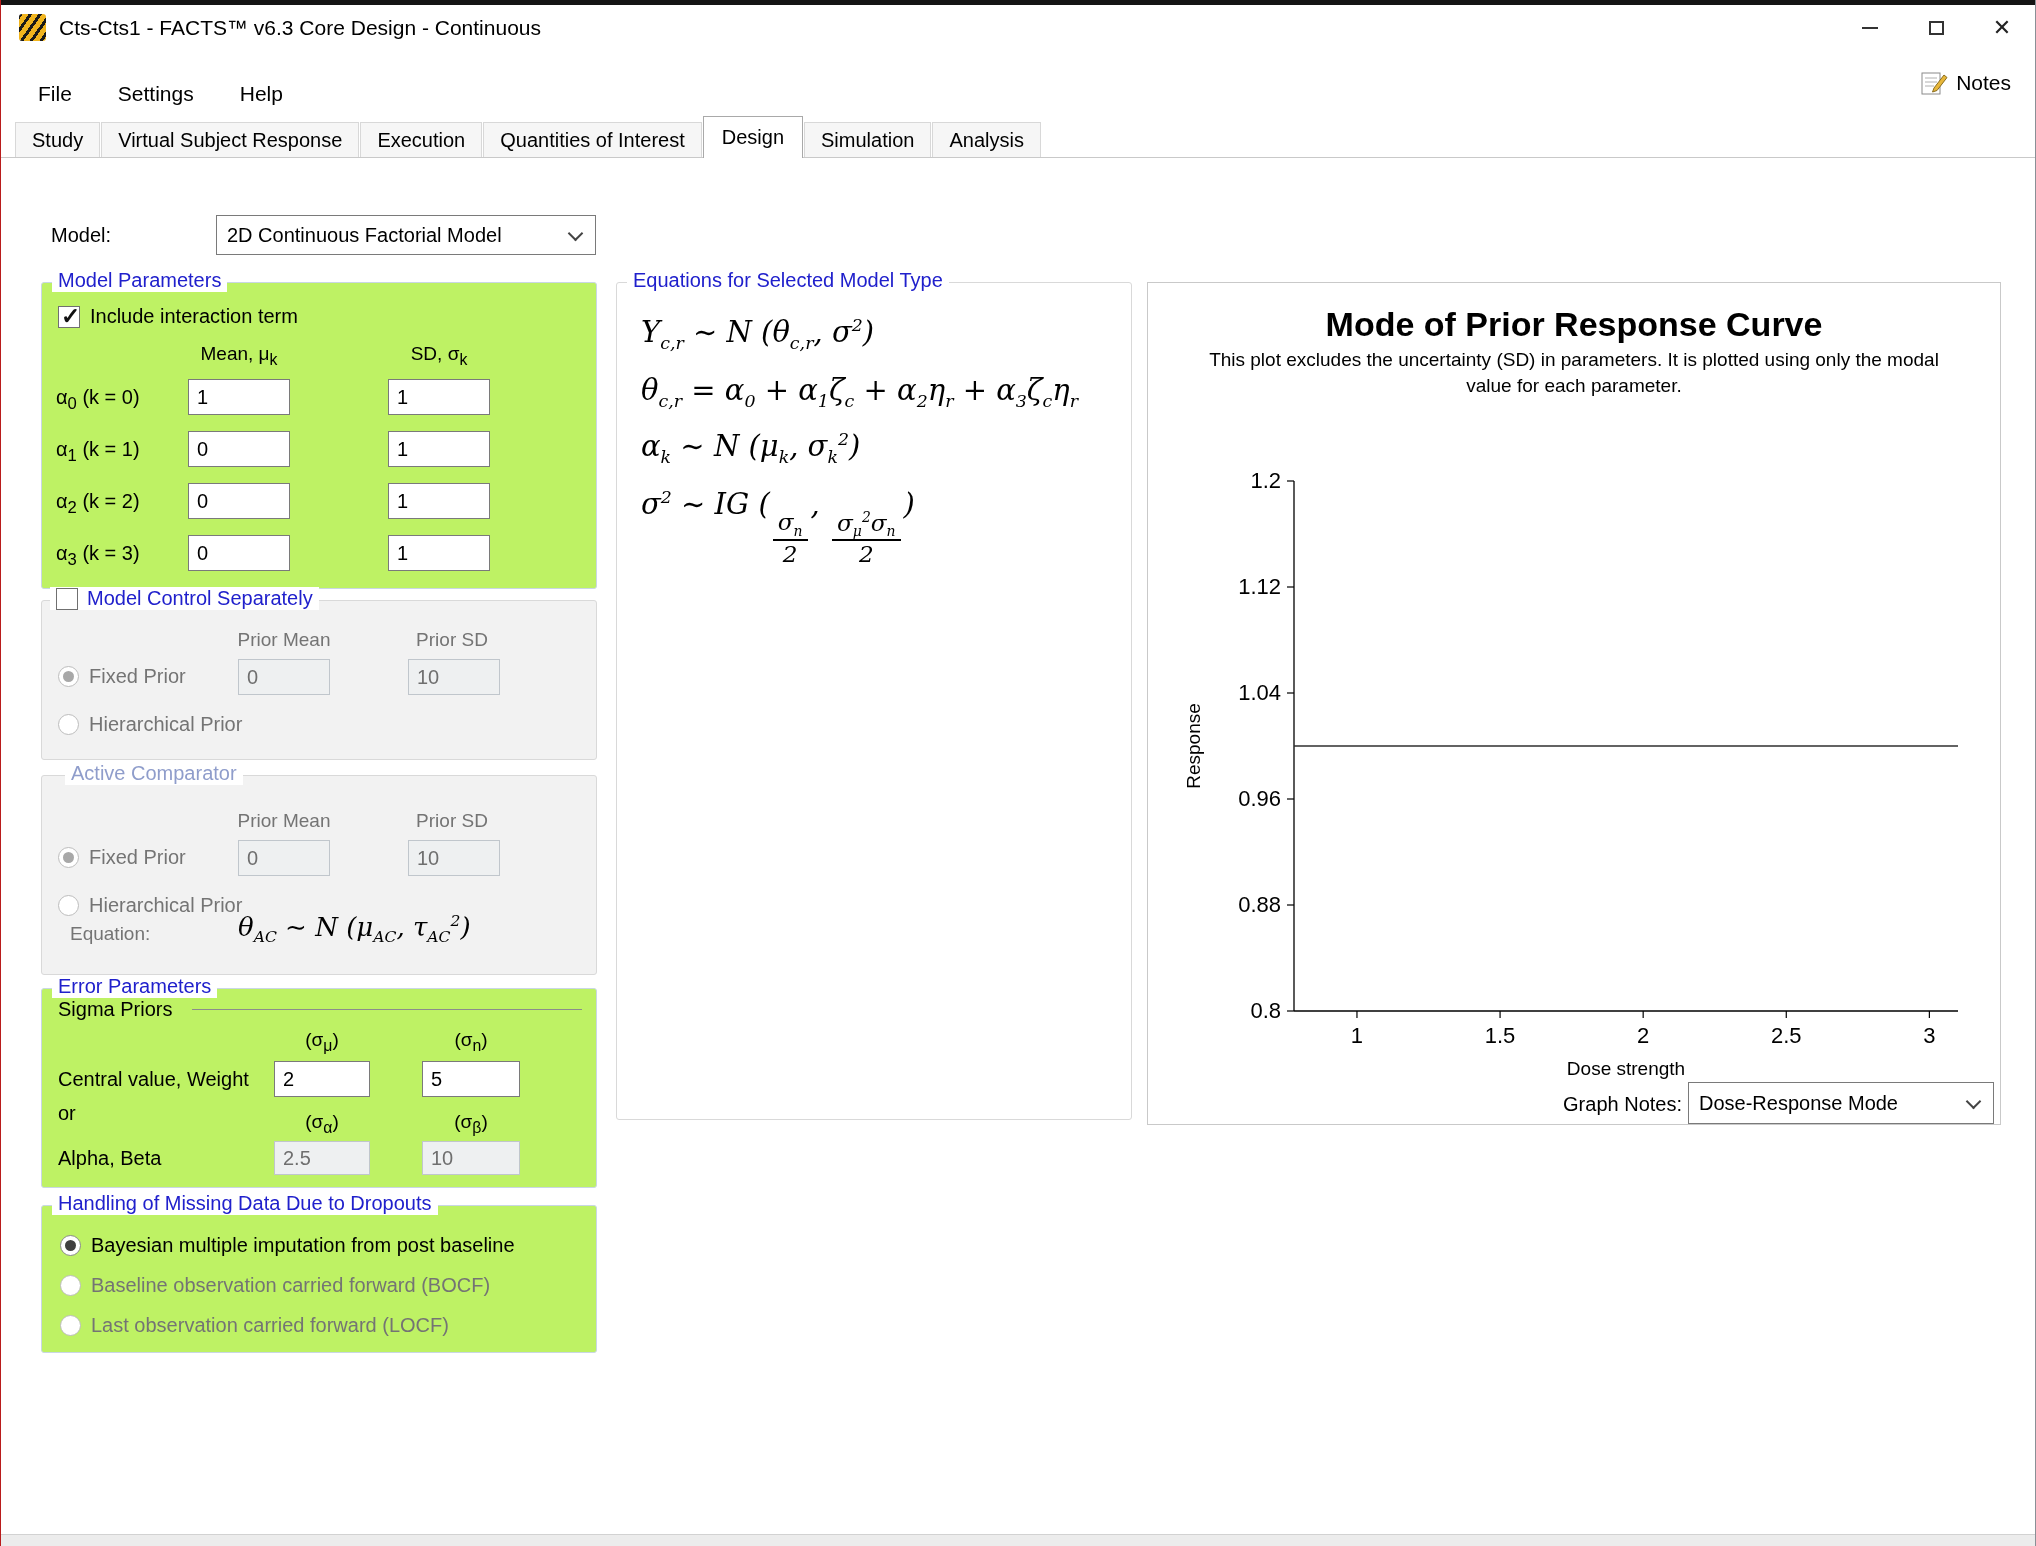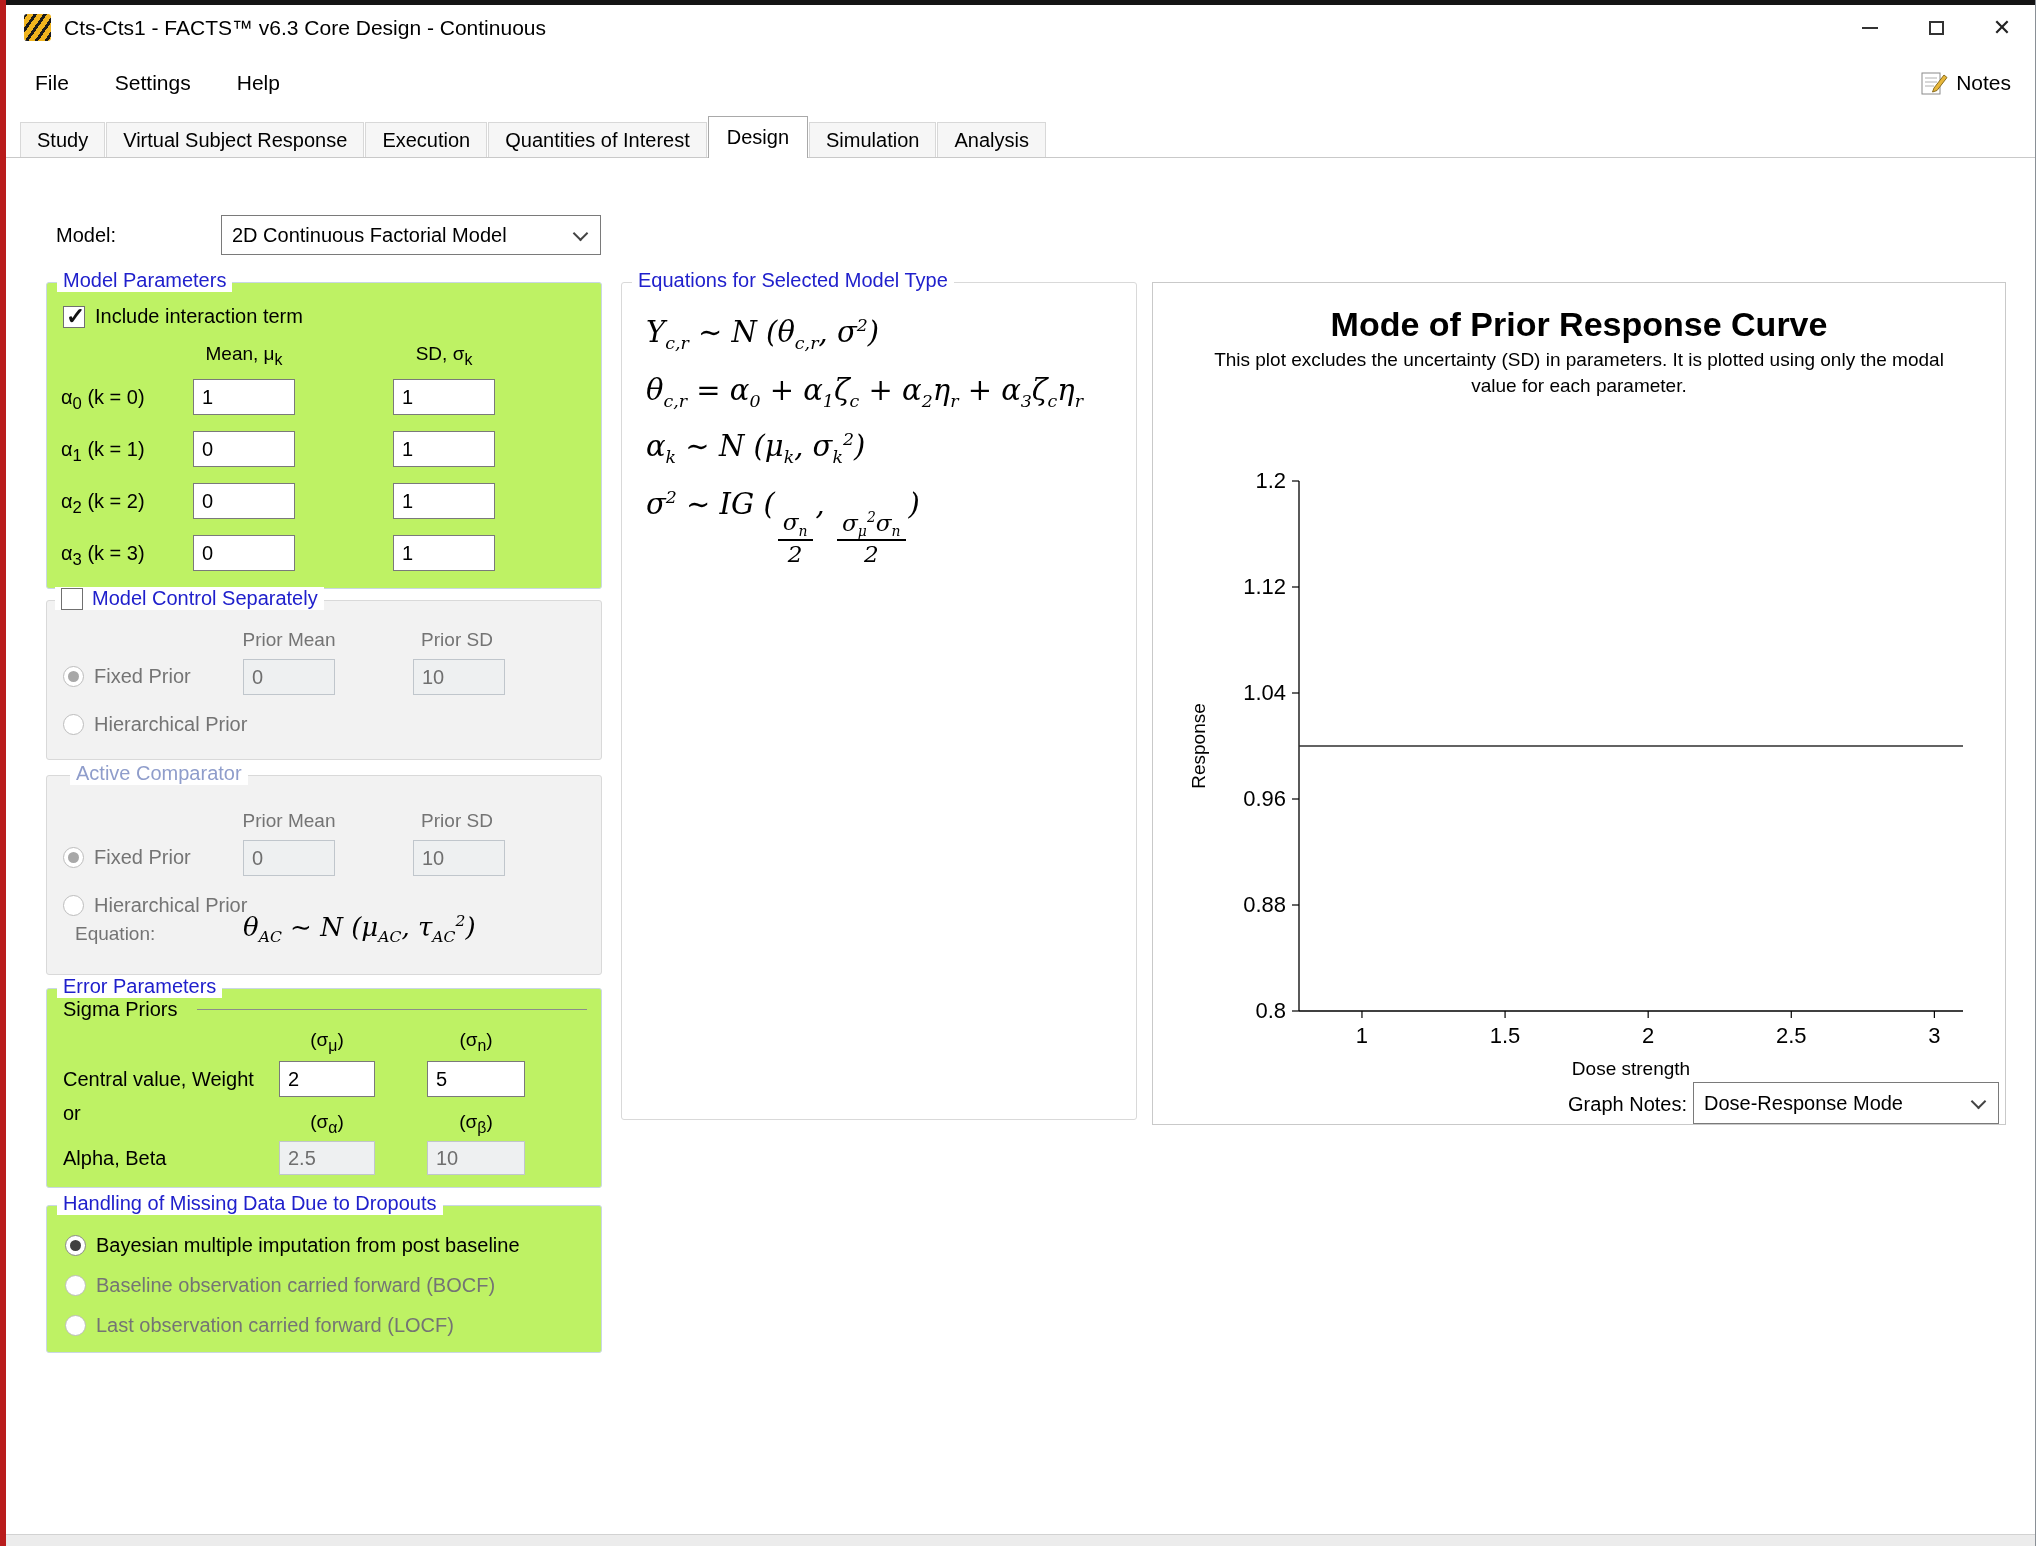--- a/index.html
+++ b/index.html
@@ -1,39 +1,39 @@
 <!DOCTYPE html>
 <html><head>
 <meta charset="utf-8">
 <style>
   * { box-sizing: border-box; margin: 0; padding: 0; }
   html, body { width: 2036px; height: 1546px; overflow: hidden; }
   body { font-family: "Liberation Sans", sans-serif; color: #000; background: #d4d4d4; }
 
   .window { position: relative; width: 2036px; height: 1546px; background: #fff;
-            border-left: 6px solid #b91c1c; border-right: 1px solid #8a9096; overflow: hidden; }
+            border-left: 1px solid #b91c1c; border-right: 1px solid #8a9096; overflow: hidden; }
   .top-strip { position: absolute; top: 0; left: 0; right: 0; height: 5px; background: #141414; }
   .bottom-strip { position: absolute; bottom: 0; left: 0; right: 0; height: 12px;
                   background: #ececec; border-top: 1px solid #d2d2d2; }
 
   
   .titlebar { position: absolute; top: 5px; left: 0; right: 0; height: 45px;
               display: flex; align-items: center; padding-left: 18px; background: #fff; }
   .app-icon { width: 27px; height: 27px; margin-right: 13px; border-radius: 3px;
               background: repeating-linear-gradient(125deg, #1a1a1a 0 3px, #f0b41e 3px 8px); }
   .title-text { font-size: 21px; }
   .win-controls { margin-left: auto; display: flex; height: 100%; }
   .win-btn { width: 66px; height: 100%; display: flex; align-items: center; justify-content: center; }
   .min-glyph { width: 16px; border-top: 2px solid #333; display: inline-block; }
   .max-glyph { width: 15px; height: 14px; border: 2px solid #333; display: inline-block; }
   .close-glyph { font-size: 22px; color: #222; }
 
   
   .menubar { position: absolute; top: 50px; left: 0; right: 0; height: 66px;
-             display: flex; align-items: center; padding-left: 6px; background: #fff; }
+             display: flex; align-items: flex-end; padding-left: 14px; background: #fff; }
   .menu-item { font-size: 21px; padding: 10px 23px; }
   .notes { position: absolute; right: 24px; top: 0; height: 100%; display: flex; align-items: center; gap: 8px; }
   .notes-label { font-size: 21px; }
 
   
   .tabstrip { position: absolute; left: 0; right: 0; display: flex; align-items: flex-end;
               padding-left: 14px; border-bottom: 1px solid #c9c9c9; background: #fff; }
   .main-tabs { top: 116px; height: 42px; }
   .sub-tabs  { top: 158px; height: 42px; }
   .tab { border: 1px solid #d8d8d8; border-bottom: none; background: #f6f6f6;

